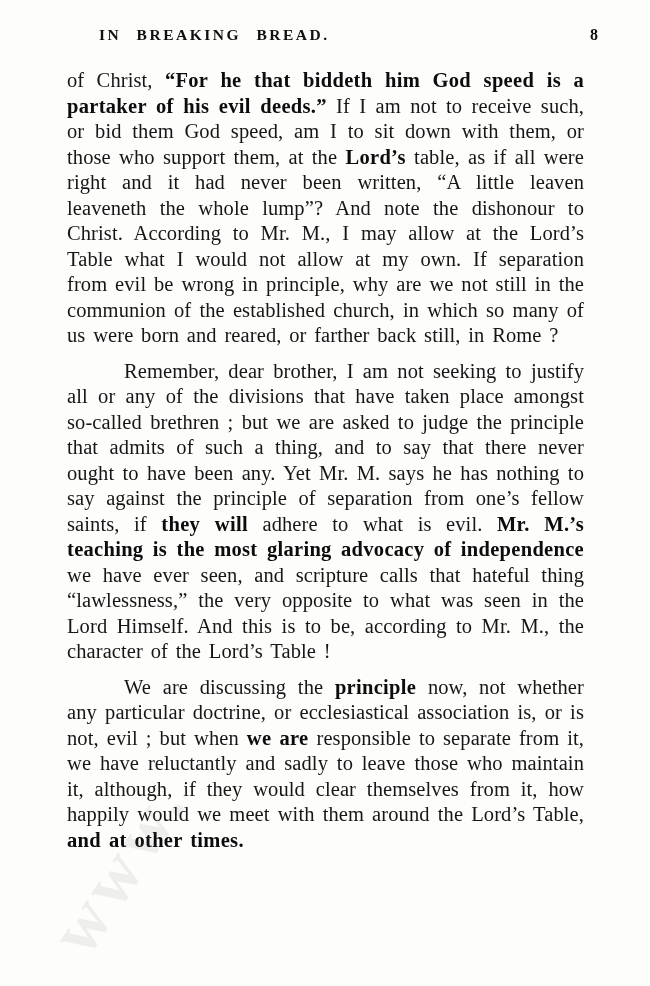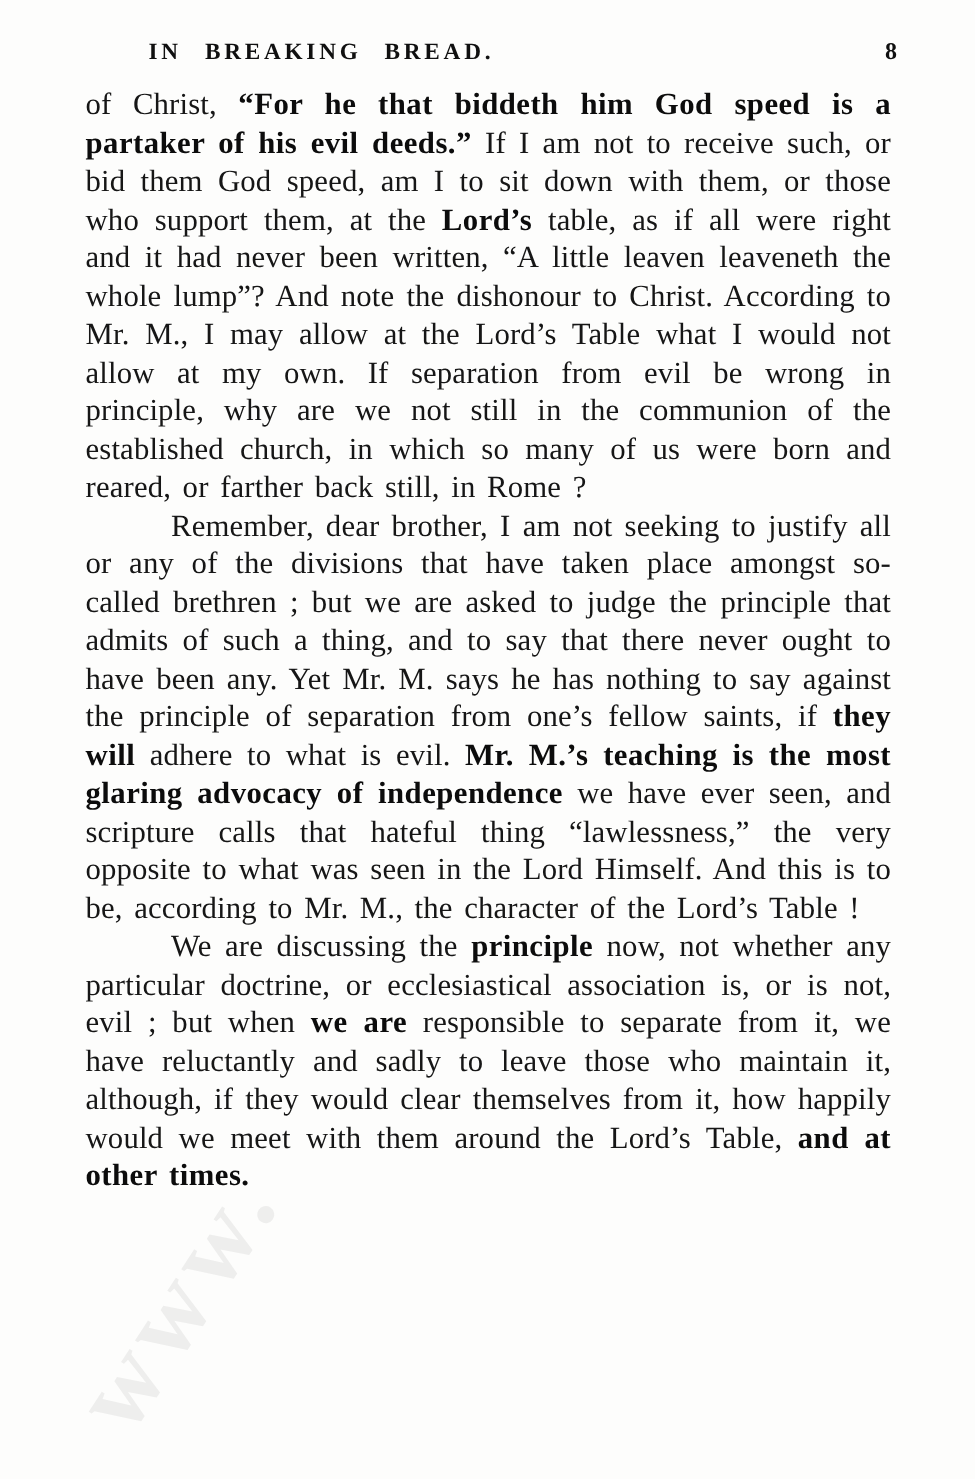--- a/index.html
+++ b/index.html
@@ -47,21 +47,21 @@
     top: 58px;
     left: 57px;
     width: 537px;
     font-size: 20.5px;
     line-height: 25.5px;
     text-align: justify;
     letter-spacing: 0.1px;
     word-spacing: 2.5px;
     color: #161616;
   }
-  .body-text p { margin: 0; font-family: Liberation Serif, serif; }
+  .body-text p { margin: 10px; font-family: Liberation Serif, serif; }
   .body-text p.indent { text-indent: 57px; }
   .b { font-weight: bold; color: #0c0c0c; letter-spacing: 0.3px; }
   .watermark {
     position: absolute;
     left: 34px;
     top: 925px;
     transform: rotate(-57deg);
     transform-origin: left top;
     font-size: 70px;
     font-weight: bold;

